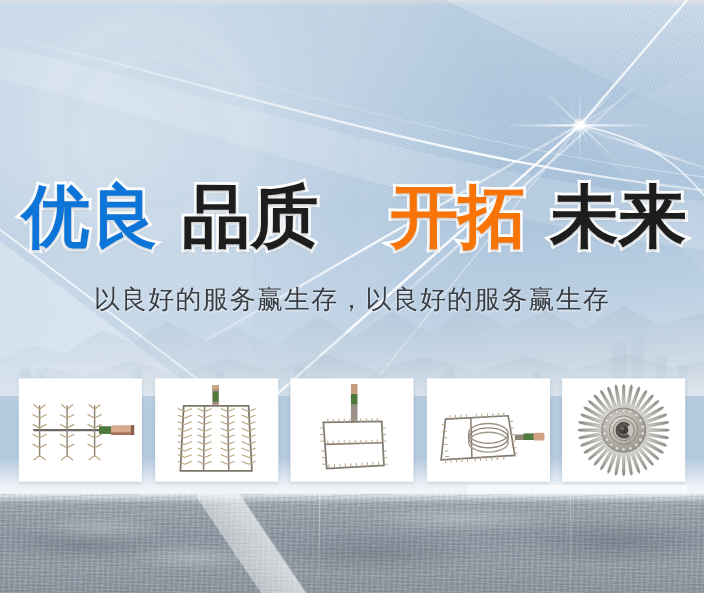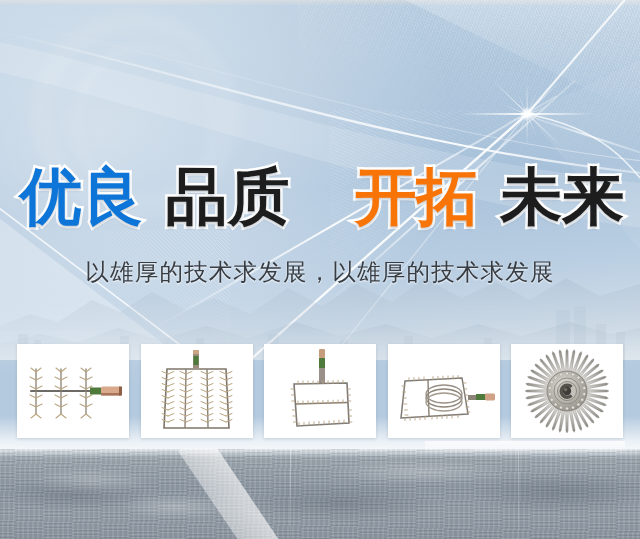--- a/index.html
+++ b/index.html
@@ -307,21 +307,21 @@
   <div class="horizon-glow"></div>
 
   <div class="headline">
     <span class="hl-blue">优良</span>
     <span class="hl-dark">品质</span>
     <span class="hl-gap">&nbsp;</span>
     <span class="hl-orange">开拓</span>
     <span class="hl-dark">未来</span>
   </div>
 
-  <div class="subtitle">以雄厚的技术求发展，以雄厚的技术求发展</div>
+  <div class="subtitle">以良好的服务赢生存，以良好的服务赢生存</div>
 
   <div class="ground">
     <div class="ground-top-edge"></div>
     <div class="ground-noise"></div>
     <div class="ground-stripe"></div>
     <div class="ground-blotch" style="left:30px;top:18px;width:120px;height:30px"></div>
     <div class="ground-blotch" style="left:330px;top:10px;width:180px;height:26px"></div>
     <div class="ground-blotch" style="left:120px;top:46px;width:110px;height:24px"></div>
     <div class="ground-dark" style="left:0px;top:28px;width:150px;height:34px"></div>
     <div class="ground-dark" style="left:240px;top:34px;width:200px;height:40px"></div>

